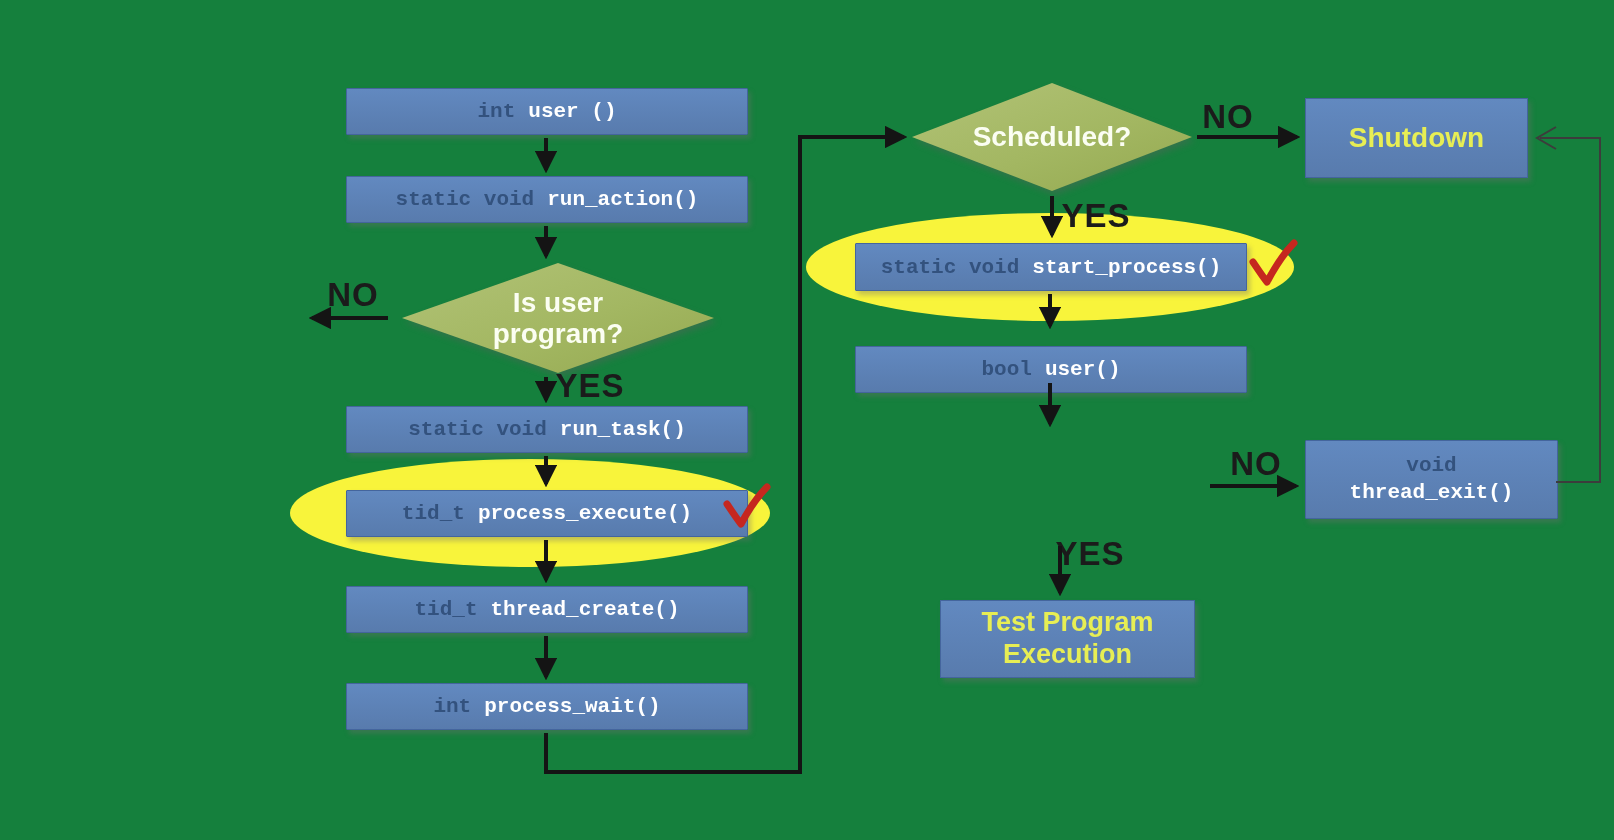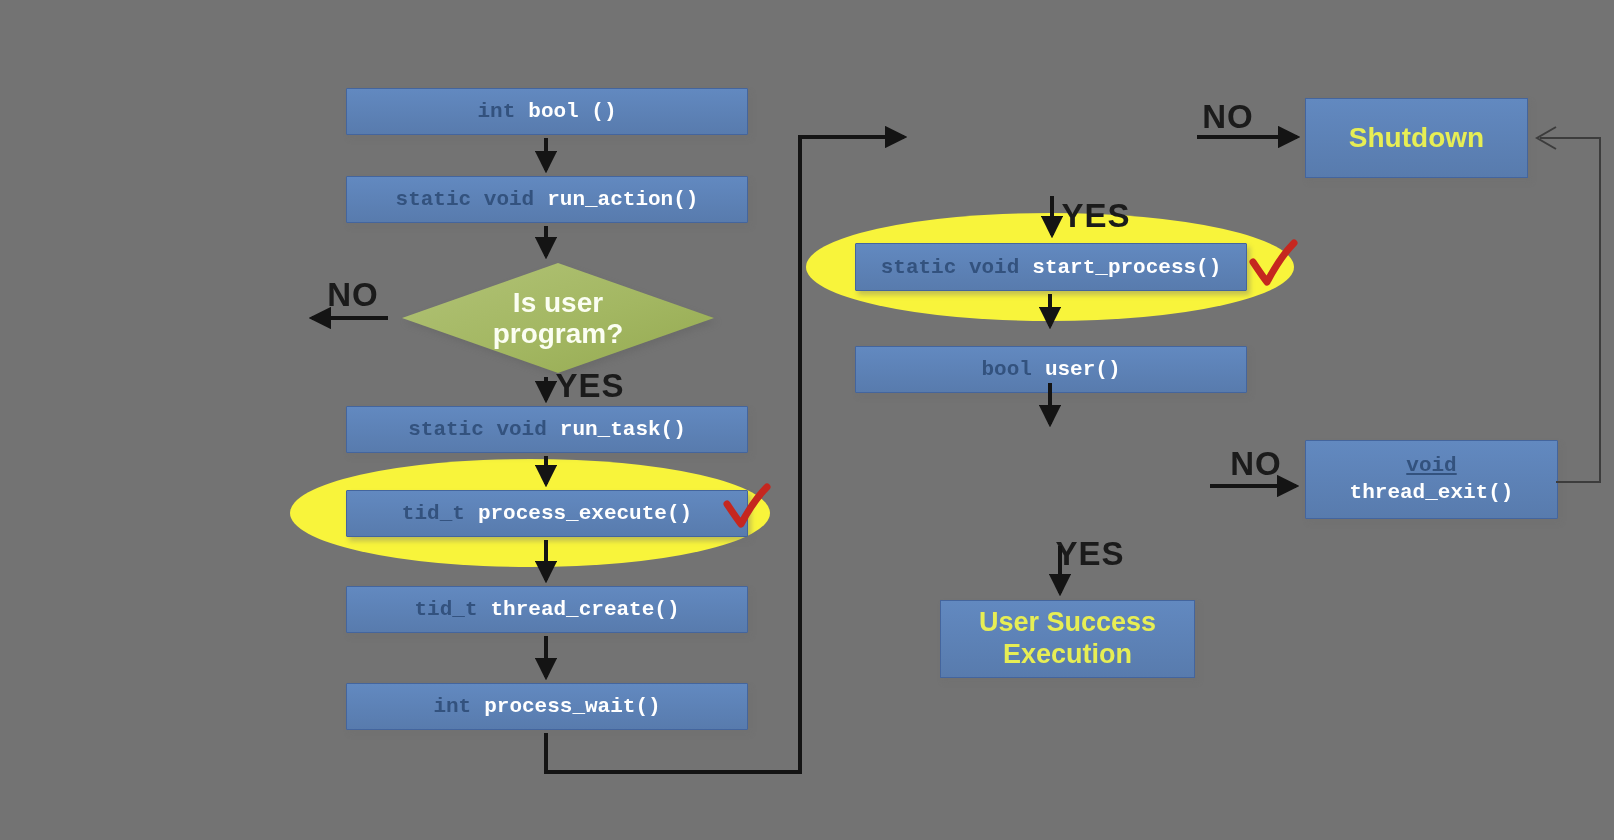--- a/index.html
+++ b/index.html
@@ -1,32 +1,32 @@
 <!DOCTYPE html>
 <html><head>
 <meta charset="utf-8">
 <style>
   html,body{margin:0;padding:0;background:#ffffff;}
   #canvas{
     position:relative;width:1614px;height:840px;overflow:hidden;
-    background:#737373;font-family:"Liberation Sans",sans-serif;
+    background:#15803d;font-family:"Liberation Sans",sans-serif;
   }
   
   .pbox{
     position:absolute;display:flex;align-items:center;justify-content:center;
     background:linear-gradient(180deg,#6289c0 0%,#587bad 100%);
     border:1px solid #44659d;border-radius:1px;
     box-shadow:3px 4px 5px rgba(110,110,110,.38);
     font-family:"Liberation Mono",monospace;font-weight:bold;font-size:21px;
     z-index:10;white-space:nowrap;
   }
   .pbox .kw{color:#33527e;margin-right:13px;}
   .pbox .fn{color:#ffffff;}
   .pbox.two-line{flex-direction:column;line-height:1.25;}
-  .pbox.two-line .kw{margin-right:0;text-decoration:underline;}
+  .pbox.two-line .kw{margin-right:0;}
   
   .tbox{
     position:absolute;display:flex;align-items:center;justify-content:center;
     background:linear-gradient(180deg,#6289c0 0%,#587bad 100%);
     border:1px solid #44659d;
     box-shadow:3px 4px 5px rgba(110,110,110,.38);
     color:#e7ee54;font-weight:700;font-size:27px;line-height:1.18;
     text-align:center;z-index:10;padding:10px 14px;box-sizing:border-box;
   }
   
@@ -51,21 +51,21 @@
 </head>
 <body>
 
 <div id="canvas">
 
   <div class="hl" style="left:290px;top:459px;width:480px;height:108px"></div>
   <div class="hl" style="left:806px;top:213px;width:488px;height:108px"></div>
 
   <div class="pbox" style="left:346px;top:88px;width:400px;height:45px">
     <span class="kw">int</span>
-      <span class="fn">bool ()</span>
+      <span class="fn">user ()</span>
   </div>
   <div class="pbox" style="left:346px;top:176px;width:400px;height:45px">
     <span class="kw">static void</span>
       <span class="fn">run_action()</span>
   </div>
   <div class="pbox" style="left:346px;top:406px;width:400px;height:45px">
     <span class="kw">static void</span>
       <span class="fn">run_task()</span>
   </div>
   <div class="pbox" style="left:346px;top:490px;width:400px;height:45px">
@@ -79,38 +79,42 @@
   <div class="pbox" style="left:346px;top:683px;width:400px;height:45px">
     <span class="kw">int</span>
       <span class="fn">process_wait()</span>
   </div>
 
 
   <div class="dmd" style="left:402px;top:263px;width:312px;height:110px">
     <div class="dshape"></div>
     <div class="dtext">Is user program?</div>
   </div>
+  <div class="dmd" style="left:912px;top:83px;width:280px;height:108px">
+    <div class="dshape"></div>
+    <div class="dtext">Scheduled?</div>
+  </div>
 
   <div class="tbox" style="left:1305px;top:98px;width:223px;height:80px;font-size:28px">
     <span>Shutdown</span>
   </div>
   <div class="pbox" style="left:855px;top:243px;width:390px;height:46px">
     <span class="kw">static void</span>
       <span class="fn">start_process()</span>
   </div>
   <div class="pbox" style="left:855px;top:346px;width:390px;height:45px">
     <span class="kw">bool</span>
       <span class="fn">user()</span>
   </div>
   <div class="pbox two-line" style="left:1305px;top:440px;width:251px;height:77px">
     <span class="kw">void</span>
     <span class="fn">thread_exit()</span>
   </div>
   <div class="tbox" style="left:940px;top:600px;width:255px;height:78px">
-    <span>User Success Execution</span>
+    <span>Test Program Execution</span>
   </div>
 
   <div class="elabel" style="left:353px;top:295px">NO</div>
   <div class="elabel" style="left:590px;top:386px">YES</div>
   <div class="elabel" style="left:1228px;top:117px">NO</div>
   <div class="elabel" style="left:1096px;top:216px">YES</div>
   <div class="elabel" style="left:1256px;top:464px">NO</div>
   <div class="elabel" style="left:1090px;top:554px">YES</div>
 
   <svg id="arrow-layer" width="1614" height="840" viewBox="0 0 1614 840">

